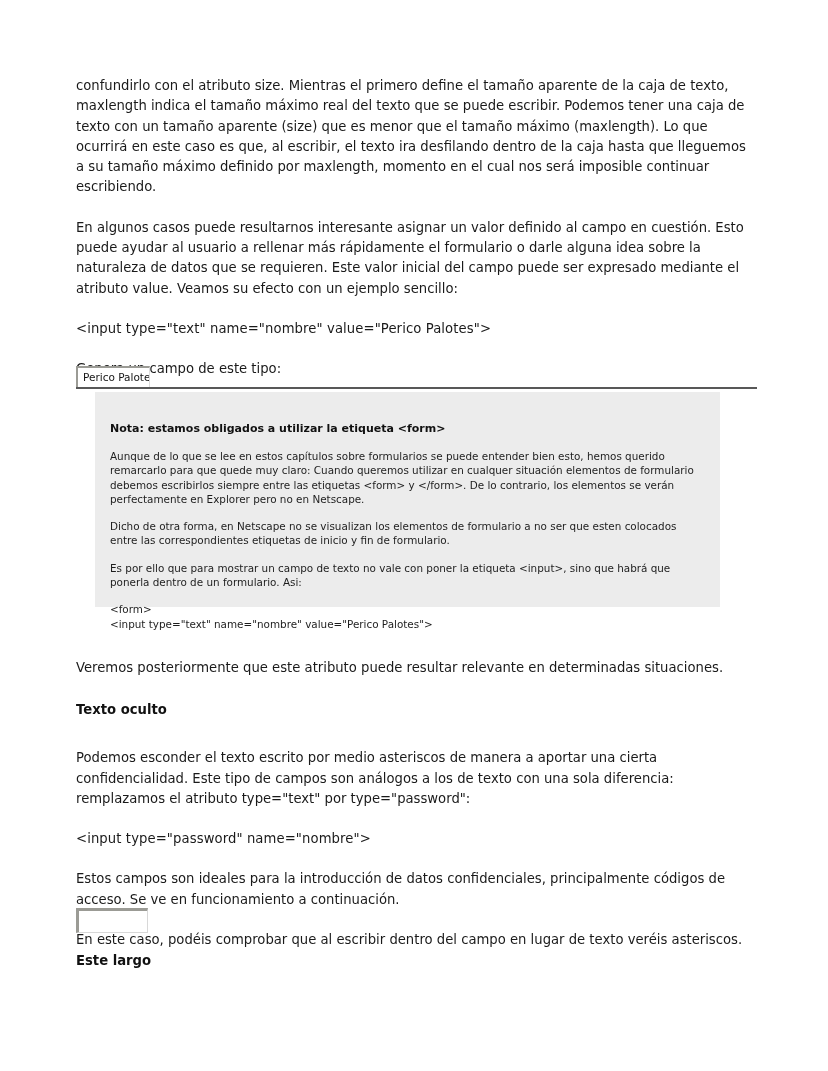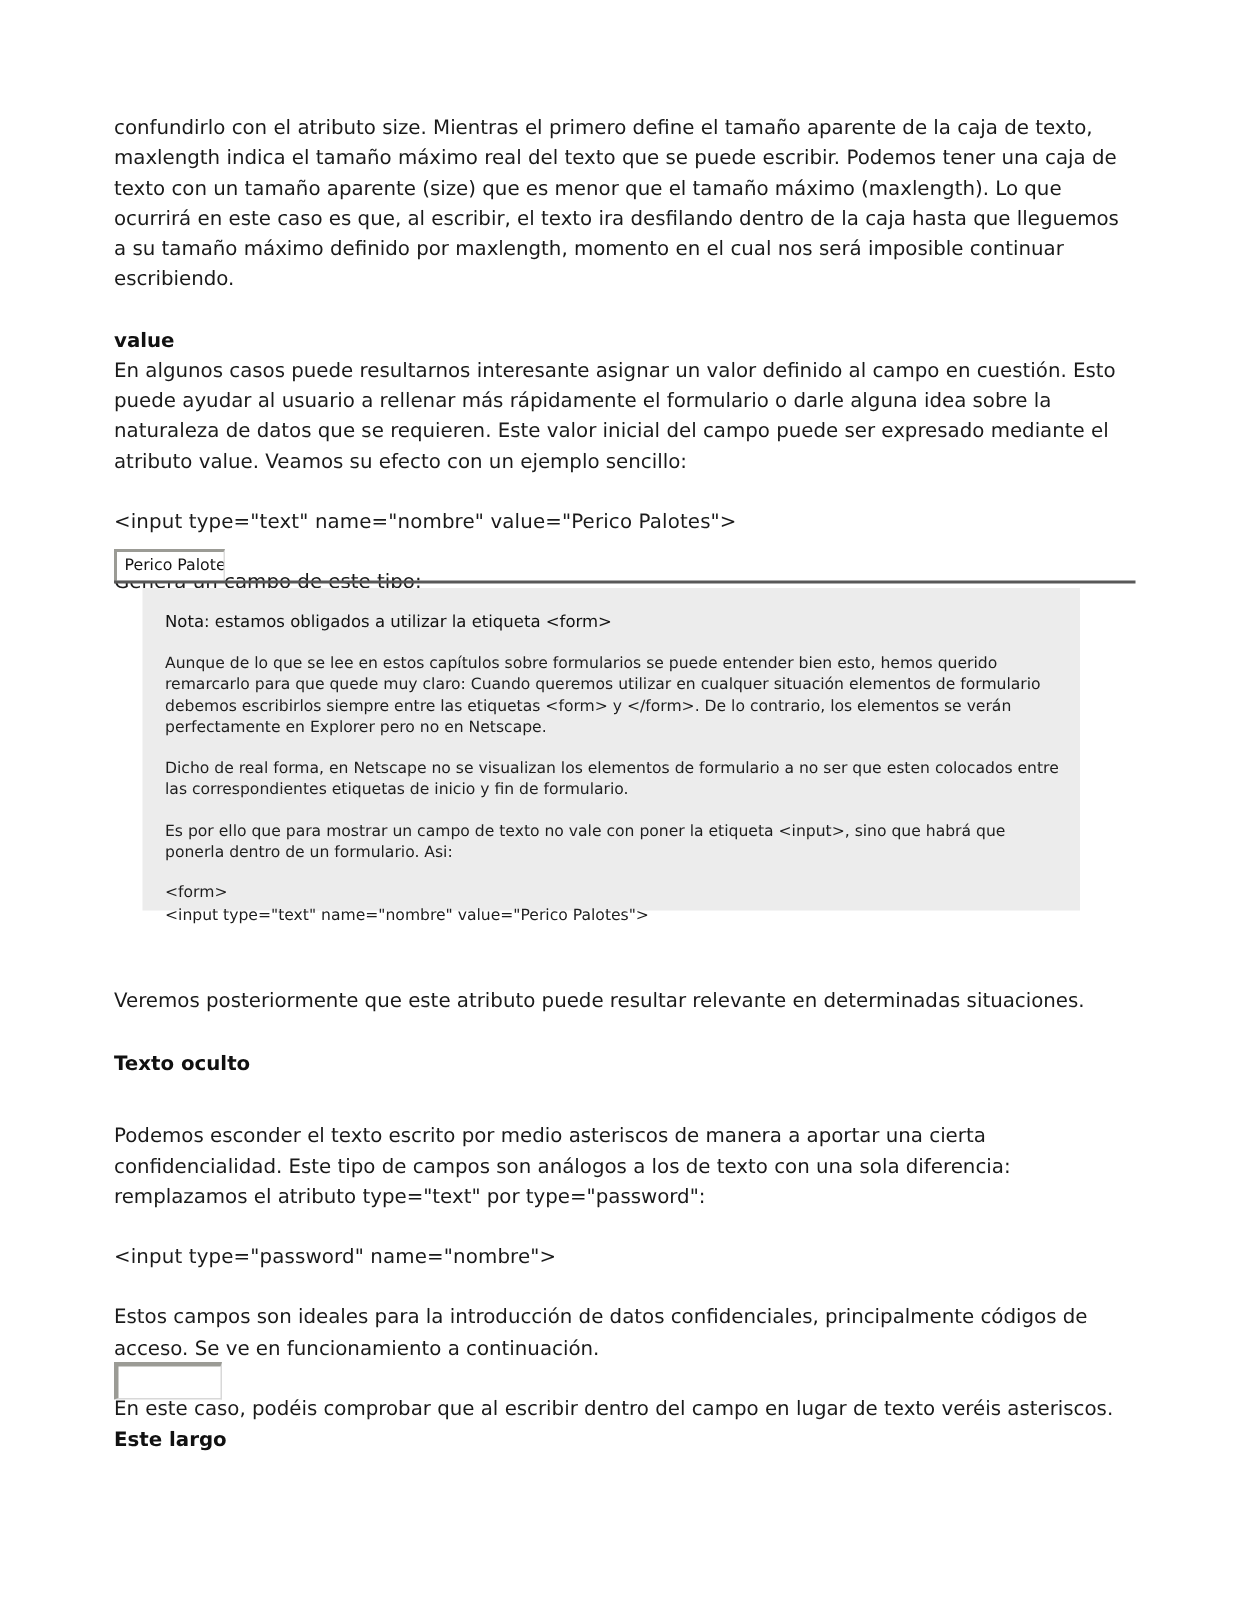--- a/index.html
+++ b/index.html
@@ -100,24 +100,24 @@
     position: absolute;
     left: 95px;
     top: 392px;
     width: 625px;
     height: 215px;
     background: #ececec;
     box-sizing: border-box;
     padding: 12px 14px 10px 15px;
   }
   .note-title {
-    margin: 4px 0 13px 0;
+    margin: 18px 0 13px 0;
     font-size: 11px;
     line-height: 14px;
-    font-weight: normal;
+    font-weight: bold;
     color: #111111;
   }
   .note-para {
     margin: 0 0 13px 0;
     font-size: 10.4px;
     line-height: 14.3px;
     color: #1d1d1d;
   }
   .note-code {
     margin: 0;
@@ -129,40 +129,39 @@
 </style>
 </head>
 <body>
 
 <div class="page">
 
   <div class="content">
 
     <p class="para">confundirlo con el atributo size. Mientras el primero define el tamaño aparente de la caja de texto, maxlength indica el tamaño máximo real del texto que se puede escribir. Podemos tener una caja de texto con un tamaño aparente (size) que es menor que el tamaño máximo (maxlength). Lo que ocurrirá en este caso es que, al escribir, el texto ira desfilando dentro de la caja hasta que lleguemos a su tamaño máximo definido por maxlength, momento en el cual nos será imposible continuar escribiendo.</p>
 
-    <h3 class="heading">value</h3>
 
     <p class="para">En algunos casos puede resultarnos interesante asignar un valor definido al campo en cuestión. Esto puede ayudar al usuario a rellenar más rápidamente el formulario o darle alguna idea sobre la naturaleza de datos que se requieren. Este valor inicial del campo puede ser expresado mediante el atributo value. Veamos su efecto con un ejemplo sencillo:</p>
 
     <p class="code">&lt;input type="text" name="nombre" value="Perico Palotes"&gt;</p>
 
     <p class="para tight">Genera un campo de este tipo:</p>
 
   </div>
 
   <div style="position:absolute; left:76px; top:366px;">
     <div class="text-field">Perico Palotes</div>
   </div>
 
   <div class="hrule"></div>
 
   <div class="note-box">
     <p class="note-title">Nota: estamos obligados a utilizar la etiqueta &lt;form&gt;</p>
     <p class="note-para">Aunque de lo que se lee en estos capítulos sobre formularios se puede entender bien esto, hemos querido remarcarlo para que quede muy claro: Cuando queremos utilizar en cualquer situación elementos de formulario debemos escribirlos siempre entre las etiquetas &lt;form&gt; y &lt;/form&gt;. De lo contrario, los elementos se verán perfectamente en Explorer pero no en Netscape.</p>
-    <p class="note-para">Dicho de real forma, en Netscape no se visualizan los elementos de formulario a no ser que esten colocados entre las correspondientes etiquetas de inicio y fin de formulario.</p>
+    <p class="note-para">Dicho de otra forma, en Netscape no se visualizan los elementos de formulario a no ser que esten colocados entre las correspondientes etiquetas de inicio y fin de formulario.</p>
     <p class="note-para">Es por ello que para mostrar un campo de texto no vale con poner la etiqueta &lt;input&gt;, sino que habrá que ponerla dentro de un formulario. Asi:</p>
     <p class="note-code">
       <span>&lt;form&gt;</span>
       <span>&lt;input type="text" name="nombre" value="Perico Palotes"&gt;</span>
     </p>
   </div>
 
   <div style="position:absolute; left:76px; top:658px; width:682px;">
 
     <p class="para">Veremos posteriormente que este atributo puede resultar relevante en determinadas situaciones.</p>

